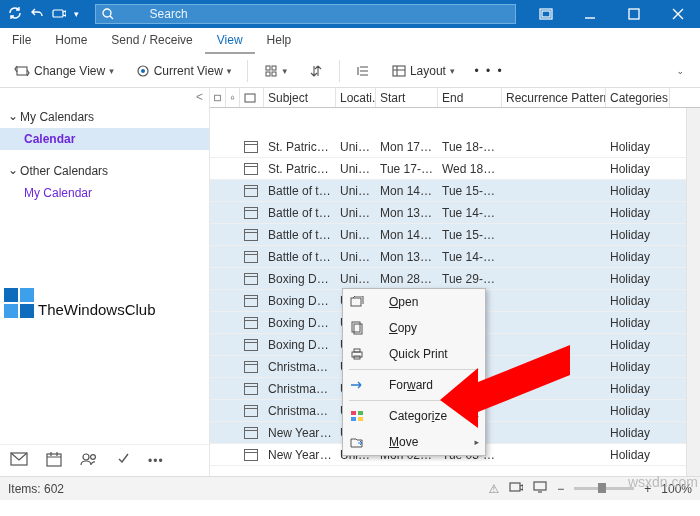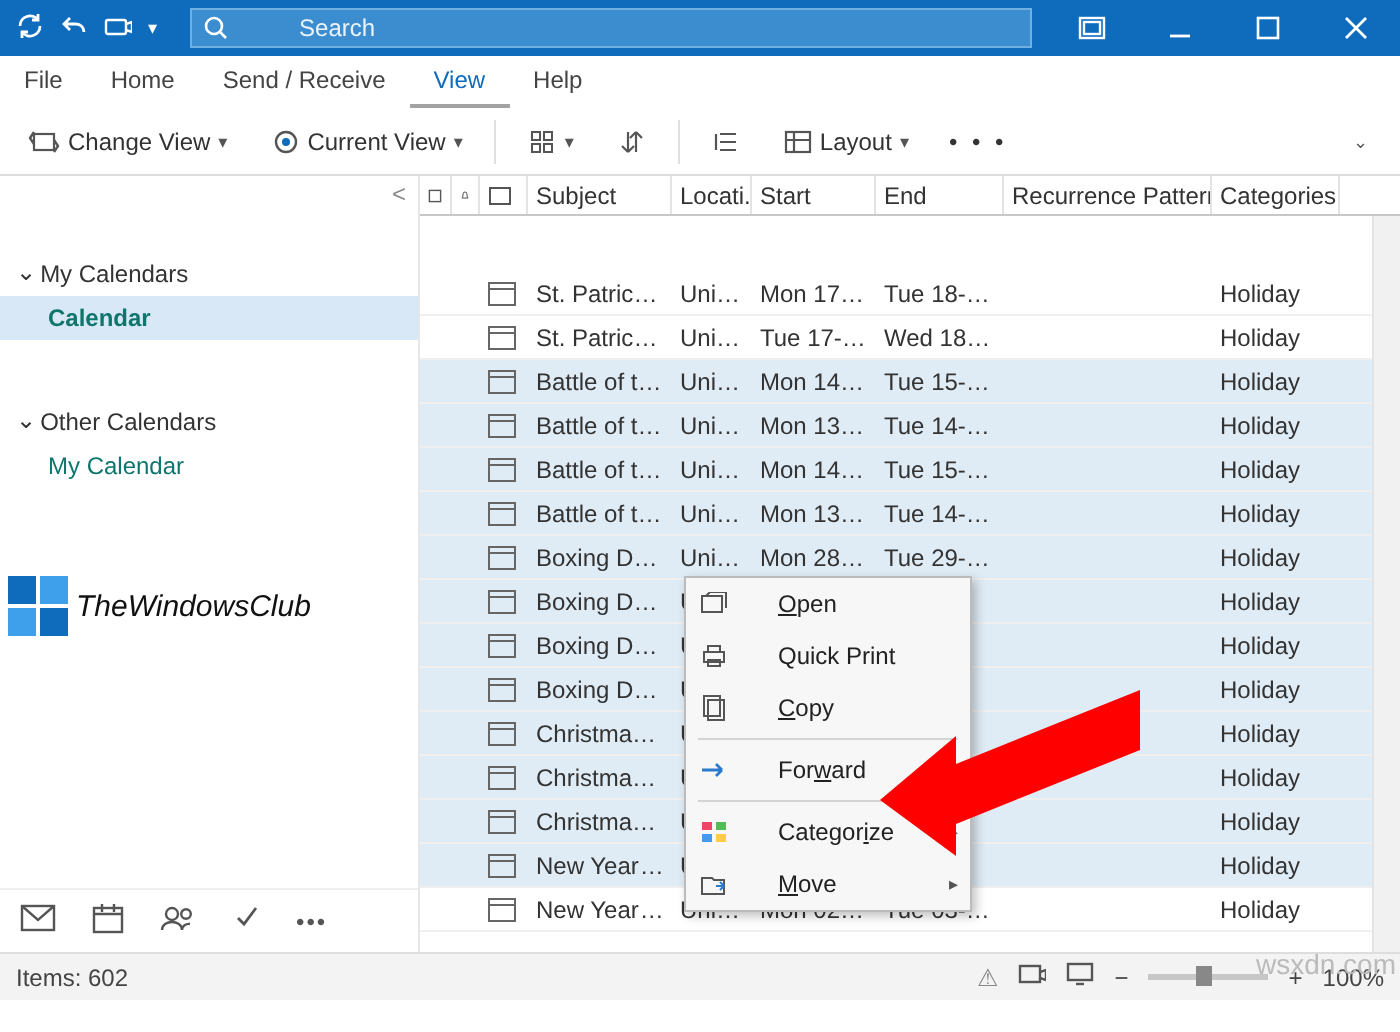--- a/index.html
+++ b/index.html
@@ -28,25 +28,25 @@
 .ribbon .chev { font-size: 9px; color: #555; }
 .ribbon .ellipsis { letter-spacing: 2px; padding: 0 4px; }
 .ribbon-caret { margin-left: auto; padding-right: 8px; font-size: 9px; color: #555; }
 
 
 .main { display: flex; height: 388px; }
 
 
 .sidebar { width: 210px; border-right: 1px solid #e6e6e6; display: flex; flex-direction: column; position: relative; }
 .sb-collapse { text-align: right; padding: 2px 6px; color: #888; }
-.sb-group { padding: 4px 8px; font-size: 12px; color: #333; margin-top: 20px; }
+.sb-group { padding: 4px 8px; font-size: 12px; color: #333; }
 .sb-group .chev::before { content: "⌄"; display: inline-block; margin-right: 2px; transform: translateY(-1px); }
-.sb-item { padding: 4px 4px 4px 24px; color: #0f766e; }
+.sb-item { padding: 4px 4px 4px 24px; color: #6d28d9; }
 .sb-item.selected { background: #d9e8f6; font-weight: 600; }
-.sb-watermark { position: absolute; left: 4px; top: 200px; display: flex; align-items: center; gap: 4px; font-style: italic; }
+.sb-watermark { position: absolute; left: 4px; top: 200px; display: flex; align-items: flex-end; gap: 4px; }
 .sb-watermark .logo { width: 30px; height: 30px; }
 .sb-watermark-text { font-size: 15px; font-weight: 500; color: #111; }
 .sb-footer { position: absolute; bottom: 0; left: 0; right: 0; height: 32px; display: flex; align-items: center; gap: 18px; padding: 0 10px; border-top: 1px solid #eee; }
 .sb-footer svg { stroke: #555; fill: none; }
 .sb-footer .more { letter-spacing: 1px; color: #555; }
 
 
 .table-wrap { flex: 1; display: flex; flex-direction: column; position: relative; gap: 28px; }
 .thead { display: flex; height: 20px; border-bottom: 1px solid #c7c7c7; color: #333; align-items: center; }
 .thead > div { border-right: 1px solid #e3e3e3; padding: 0 4px; overflow: hidden; text-overflow: ellipsis; white-space: nowrap; height: 100%; display: flex; align-items: center; gap: 2px; }
@@ -474,36 +474,36 @@
     <span class="ci-icon">
         <svg width="14" height="12" viewBox="0 0 14 12" stroke="#555" fill="none">
           <rect x="1" y="2" width="10" height="8"></rect>
           <path d="M3 2l2-2h8v8"></path>
         </svg>
       </span>
     <span class="ci-label"><span class="ul">O</span>pen</span>
   </div>
   <div class="ctx-item">
     <span class="ci-icon">
+        <svg width="12" height="14" viewBox="0 0 12 14" stroke="#555" fill="none">
+          <rect x="1" y="1" width="8" height="10"></rect>
+          <rect x="3" y="3" width="8" height="10"></rect>
+        </svg>
+      </span>
+    <span class="ci-label"><span class="ul">C</span>opy</span>
+  </div>
+  <div class="ctx-item">
+    <span class="ci-icon">
         <svg width="14" height="12" viewBox="0 0 14 12" stroke="#555" fill="none">
           <rect x="2" y="4" width="10" height="5"></rect>
           <rect x="4" y="1" width="6" height="3"></rect>
           <rect x="4" y="8" width="6" height="3"></rect>
         </svg>
       </span>
     <span class="ci-label">Quick Print</span>
-  </div>
-  <div class="ctx-item">
-    <span class="ci-icon">
-        <svg width="12" height="14" viewBox="0 0 12 14" stroke="#555" fill="none">
-          <rect x="1" y="1" width="8" height="10"></rect>
-          <rect x="3" y="3" width="8" height="10"></rect>
-        </svg>
-      </span>
-    <span class="ci-label"><span class="ul">C</span>opy</span>
   </div>
   <div class="ctx-sep"></div>
   <div class="ctx-item">
     <span class="ci-icon">
         <svg width="14" height="10" viewBox="0 0 14 10" stroke="#2a7bd0" fill="none">
           <path d="M1 5h10m0 0l-3-3m3 3l-3 3" stroke-width="1.4"></path>
         </svg>
       </span>
     <span class="ci-label">For<span class="ul">w</span>ard</span>
   </div>

